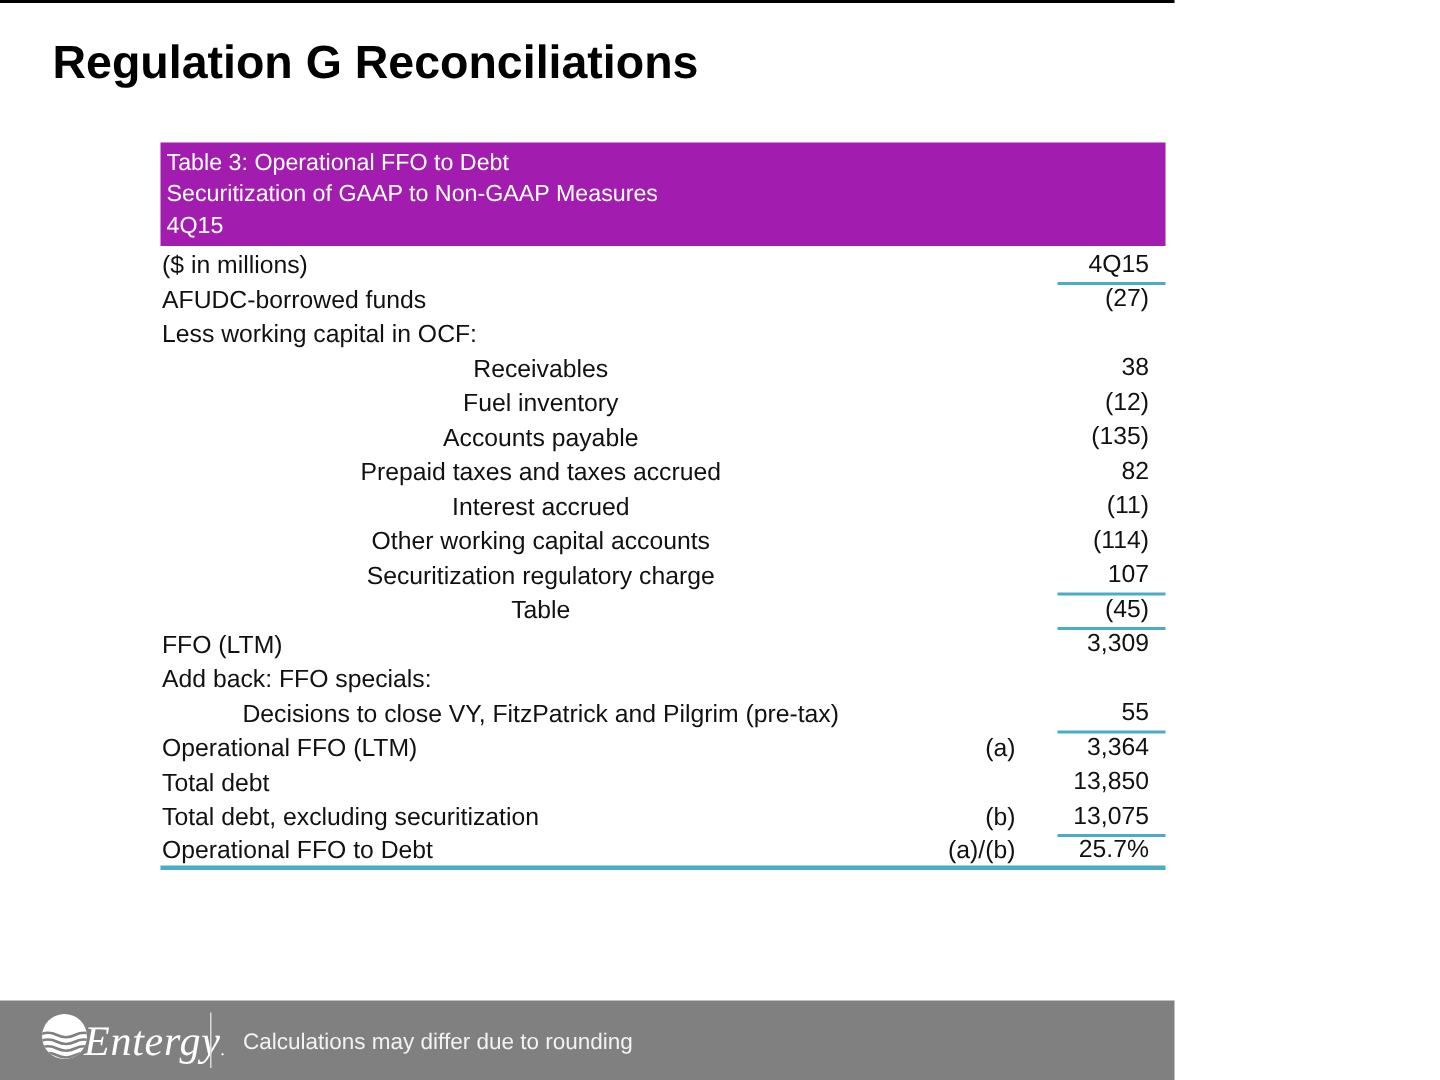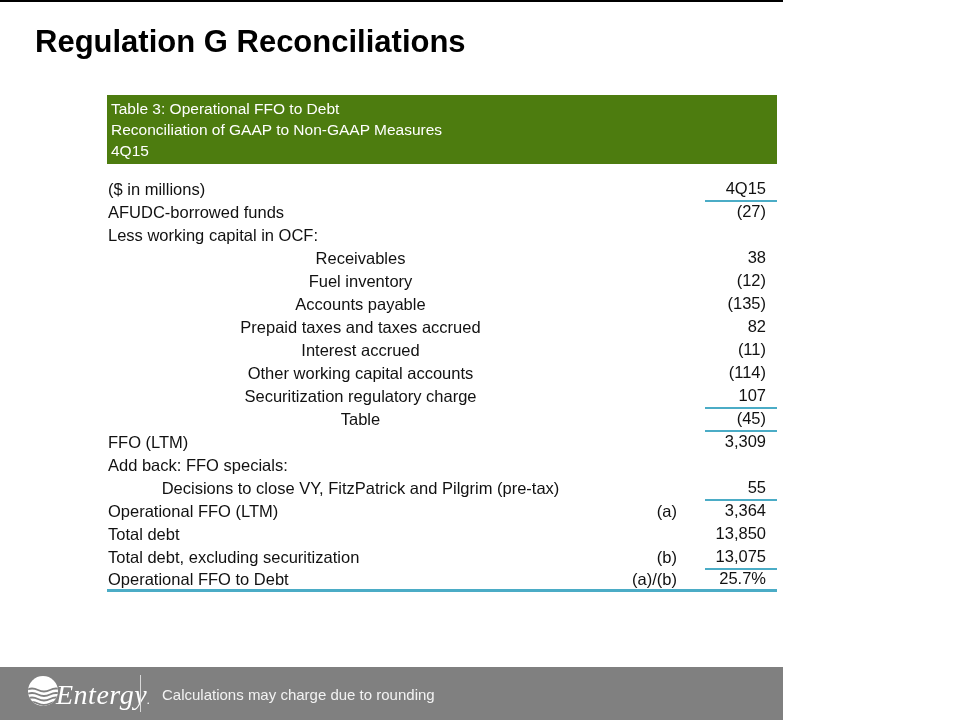--- a/index.html
+++ b/index.html
@@ -13,21 +13,21 @@
     position:absolute; left:35px; top:24px; margin:0;
     font-size:31px; font-weight:700; color:#000000; letter-spacing:0;
   }
 
   
   .recon-table { position:absolute; left:107px; top:95px; width:670px; }
   .table-header {
     color:#ffffff; padding:3px 0 3px 4px; line-height:21px; font-size:15.5px;
   }
   .table-header div { white-space:nowrap; }
-  .table-body { margin-top:14px; }
+  .table-body { margin-top:2px; }
   .trow {
     display:flex; align-items:center; height:23px; font-size:16.5px; color:#111111;
     line-height:23px; white-space:nowrap;
   }
   .cell-label { flex:1 1 auto; padding-left:1px; overflow:hidden; }
   .cell-label.indent { padding-left:17px;text-align:center; }
   .cell-note  { flex:0 0 80px; text-align:right; }
   .cell-gap   { flex:0 0 28px; }
   .cell-value { flex:0 0 61px; text-align:right; padding-right:11px;
                 border-bottom:2px solid transparent; box-sizing:content-box; }
@@ -52,23 +52,23 @@
 </style>
 </head>
 <body>
 
 <div class="slide">
   <div class="top-strip"></div>
 
   <h1 class="slide-title">Regulation G Reconciliations</h1>
 
   <div class="recon-table">
-    <div class="table-header" id="table-header" style="background: #4d7c0f;">
+    <div class="table-header" id="table-header" style="background: #a21caf;">
       <div>Table 3: Operational FFO to Debt</div>
-      <div>Reconciliation of GAAP to Non-GAAP Measures</div>
+      <div>Securitization of GAAP to Non-GAAP Measures</div>
       <div>4Q15</div>
     </div>
     <div class="table-body" id="table-body">
         <div class="trow vline">
           <div class="cell-label">($ in millions)</div>
           <div class="cell-note"></div>
           <div class="cell-gap"></div>
           <div class="cell-value">4Q15</div>
         </div>
         <div class="trow">
@@ -190,16 +190,16 @@
             <path d="M0,15 Q6,12 12,15 T24,15 T36,15"></path>
             <path d="M0,19.5 Q6,16.5 12,19.5 T24,19.5 T36,19.5"></path>
             <path d="M0,24 Q6,21 12,24 T24,24 T36,24"></path>
             <path d="M0,28.5 Q6,25.5 12,28.5 T24,28.5 T36,28.5"></path>
           </g>
         </svg>
       </span>
       <span class="logo-text"><span>Entergy</span><span class="logo-suffix">.</span></span>
     </div>
     <div class="footer-divider"></div>
-    <div class="footer-note">Calculations may charge due to rounding</div>
+    <div class="footer-note">Calculations may differ due to rounding</div>
     <div class="page-number">39</div>
   </div>
 </div>
 
 </body></html>

